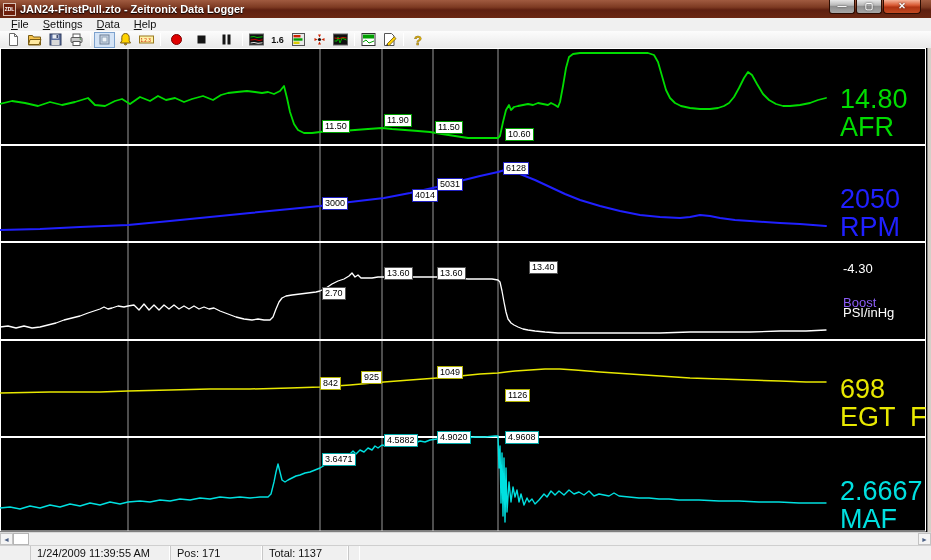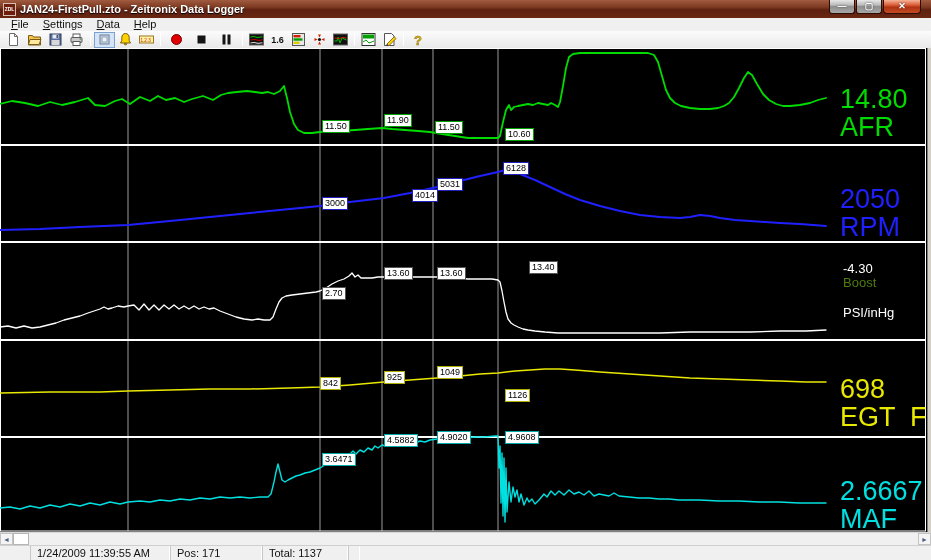--- a/index.html
+++ b/index.html
@@ -282,37 +282,37 @@
       <div class="cursor-label" style="left: 505px; top: 80px; border-color: rgb(0, 160, 0);">10.60</div>
       <div class="cursor-label" style="left: 322px; top: 149px; border-color: rgb(32, 32, 192);">3000</div>
       <div class="cursor-label" style="left: 384px; top: 141px; border-color: rgb(32, 32, 192); margin-left: 28px;">4014</div>
       <div class="cursor-label" style="left: 437px; top: 130px; border-color: rgb(32, 32, 192);">5031</div>
       <div class="cursor-label" style="left: 503px; top: 114px; border-color: rgb(32, 32, 192);">6128</div>
       <div class="cursor-label" style="left: 322px; top: 239px; border-color: rgb(85, 85, 85);">2.70</div>
       <div class="cursor-label" style="left: 384px; top: 219px; border-color: rgb(85, 85, 85);">13.60</div>
       <div class="cursor-label" style="left: 437px; top: 219px; border-color: rgb(85, 85, 85);">13.60</div>
       <div class="cursor-label" style="left: 505px; top: 213px; border-color: rgb(85, 85, 85); margin-left: 24px;">13.40</div>
       <div class="cursor-label" style="left: 320px; top: 329px; border-color: rgb(176, 176, 0);">842</div>
-      <div class="cursor-label" style="left: 384px; top: 323px; border-color: rgb(176, 176, 0);">925</div>
+      <div class="cursor-label" style="left: 361px; top: 323px; border-color: rgb(176, 176, 0);">925</div>
       <div class="cursor-label" style="left: 437px; top: 318px; border-color: rgb(176, 176, 0);">1049</div>
       <div class="cursor-label" style="left: 505px; top: 313px; border-color: rgb(176, 176, 0); margin-top: 28px;">1126</div>
       <div class="cursor-label" style="left: 322px; top: 405px; border-color: rgb(0, 168, 168);">3.6471</div>
       <div class="cursor-label" style="left: 384px; top: 386px; border-color: rgb(0, 168, 168);">4.5882</div>
       <div class="cursor-label" style="left: 437px; top: 383px; border-color: rgb(0, 168, 168);">4.9020</div>
       <div class="cursor-label" style="left: 505px; top: 383px; border-color: rgb(0, 168, 168);">4.9608</div>
     </div>
 
   <div class="readout big" style="top:38px;  color:#00dc00;">14.80</div>
   <div class="readout big" style="top:66px;  color:#00dc00;">AFR</div>
 
   <div class="readout big" style="top:138px; color:#2020ff;">2050</div>
   <div class="readout big" style="top:166px; color:#2020ff;">RPM</div>
 
   <div class="readout small" style="top:214px; color:#ffffff;">-4.30</div>
-  <div class="readout small" style="top:228px; color:#4d7c0f;">Boost</div>
+  <div class="readout small" style="top:248px; color:#8b5cf6;">Boost</div>
   <div class="readout small" style="top:258px; color:#ffffff;">PSI/inHg</div>
 
   <div class="readout big" style="top:328px; color:#e8e800;">698</div>
   <div class="readout big" style="top:356px; color:#e8e800;">EGT  F</div>
 
   <div class="readout big" style="top:430px; color:#00e0e0;">2.6667</div>
   <div class="readout big" style="top:458px; color:#00e0e0;">MAF</div>
 
   <div class="chart-right-edge"></div>
 </div>

